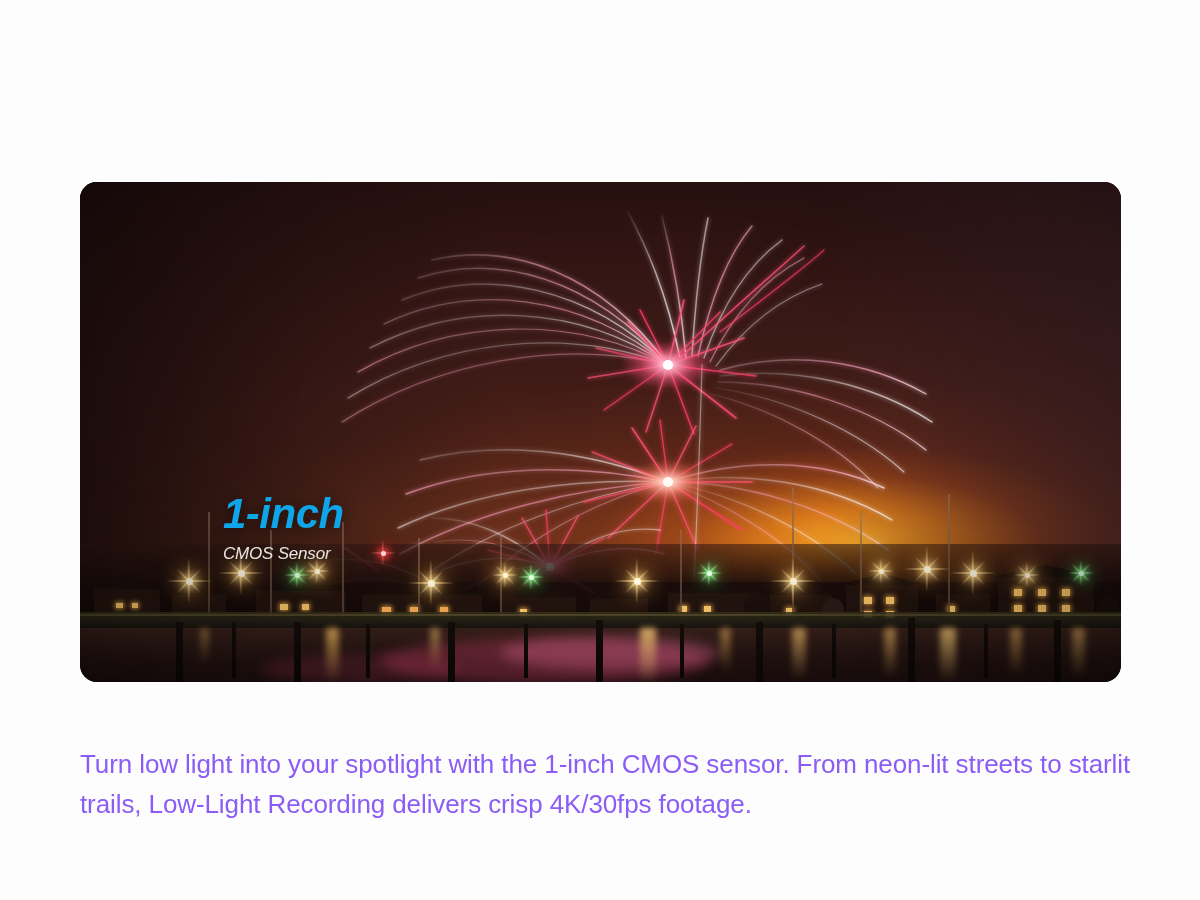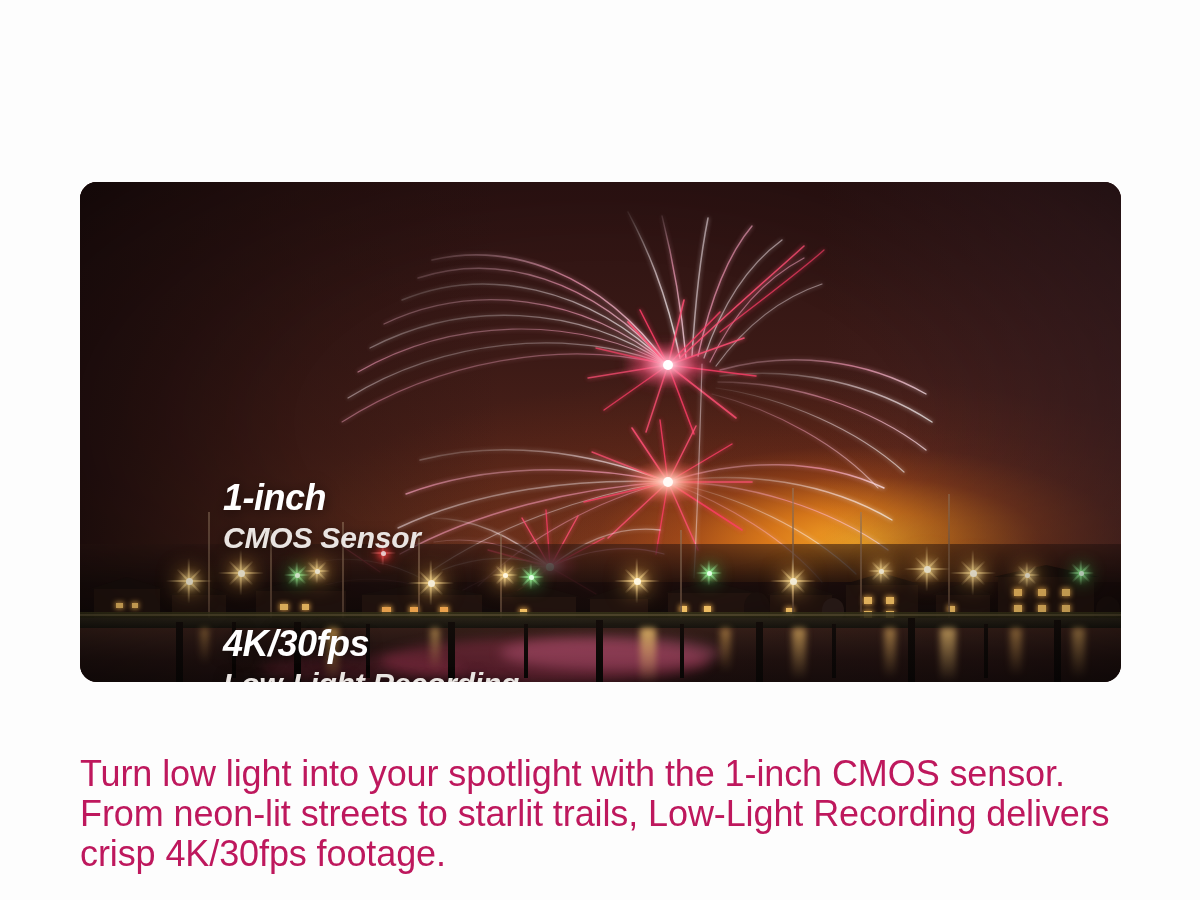--- a/index.html
+++ b/index.html
@@ -238,52 +238,53 @@
       rgba(0,0,0,0) 40%, rgba(0,0,0,0.28) 80%, rgba(0,0,0,0.52) 100%);
     pointer-events: none;
   }
 
   
   .spec {
     position: absolute;
     z-index: 6;
   }
   .spec-main {
-    font-size: 36px;
+    font-size: 42px;
     line-height: 48px;
     font-weight: 800;
     font-style: italic;
-    color: #ffffff;
+    color: #0ea5e9;
     letter-spacing: -0.5px;
     text-shadow: 0 2px 14px rgba(0,0,0,0.55);
     white-space: nowrap;
+    margin-top: 16px;
   }
   .spec-sub {
-    font-size: 30px;
+    font-size: 17px;
     line-height: 32px;
-    font-weight: 700;
+    font-weight: 400;
     font-style: italic;
     color: #e9e4e1;
     letter-spacing: -0.2px;
     text-shadow: 0 2px 12px rgba(0,0,0,0.55);
     white-space: nowrap;
   }
   #spec-1 { left: 143px; top: 292px; }
   #spec-2 { left: 143px; top: 438px; }
 
   
   .caption {
     position: absolute;
     left: 80px;
     top: 718px;
     width: 1060px;
-    font-size: 36px;
+    font-size: 26px;
     line-height: 40px;
     font-weight: 400;
-    color: #be185d;
+    color: #8b5cf6;
     letter-spacing: -0.1px;
   }
 </style>
 </head>
 <body>
 
 <div class="page">
 
 
   <div class="hero">
@@ -637,21 +638,17 @@
       <div class="piling" style="left:974px; top:438px; height:62px;"></div>
 
       <div class="vignette"></div>
     </div>
 
     <div class="spec" id="spec-1">
       <div class="spec-main">1-inch</div>
       <div class="spec-sub">CMOS Sensor</div>
     </div>
 
-    <div class="spec" id="spec-2">
-      <div class="spec-main">4K/30fps</div>
-      <div class="spec-sub">Low-Light Recording</div>
-    </div>
   </div>
 
   <p class="caption">Turn low light into your spotlight with the 1-inch CMOS sensor. From neon-lit streets to starlit trails, Low-Light Recording delivers crisp 4K/30fps footage.</p>
 
 </div>
 
 </body></html>

